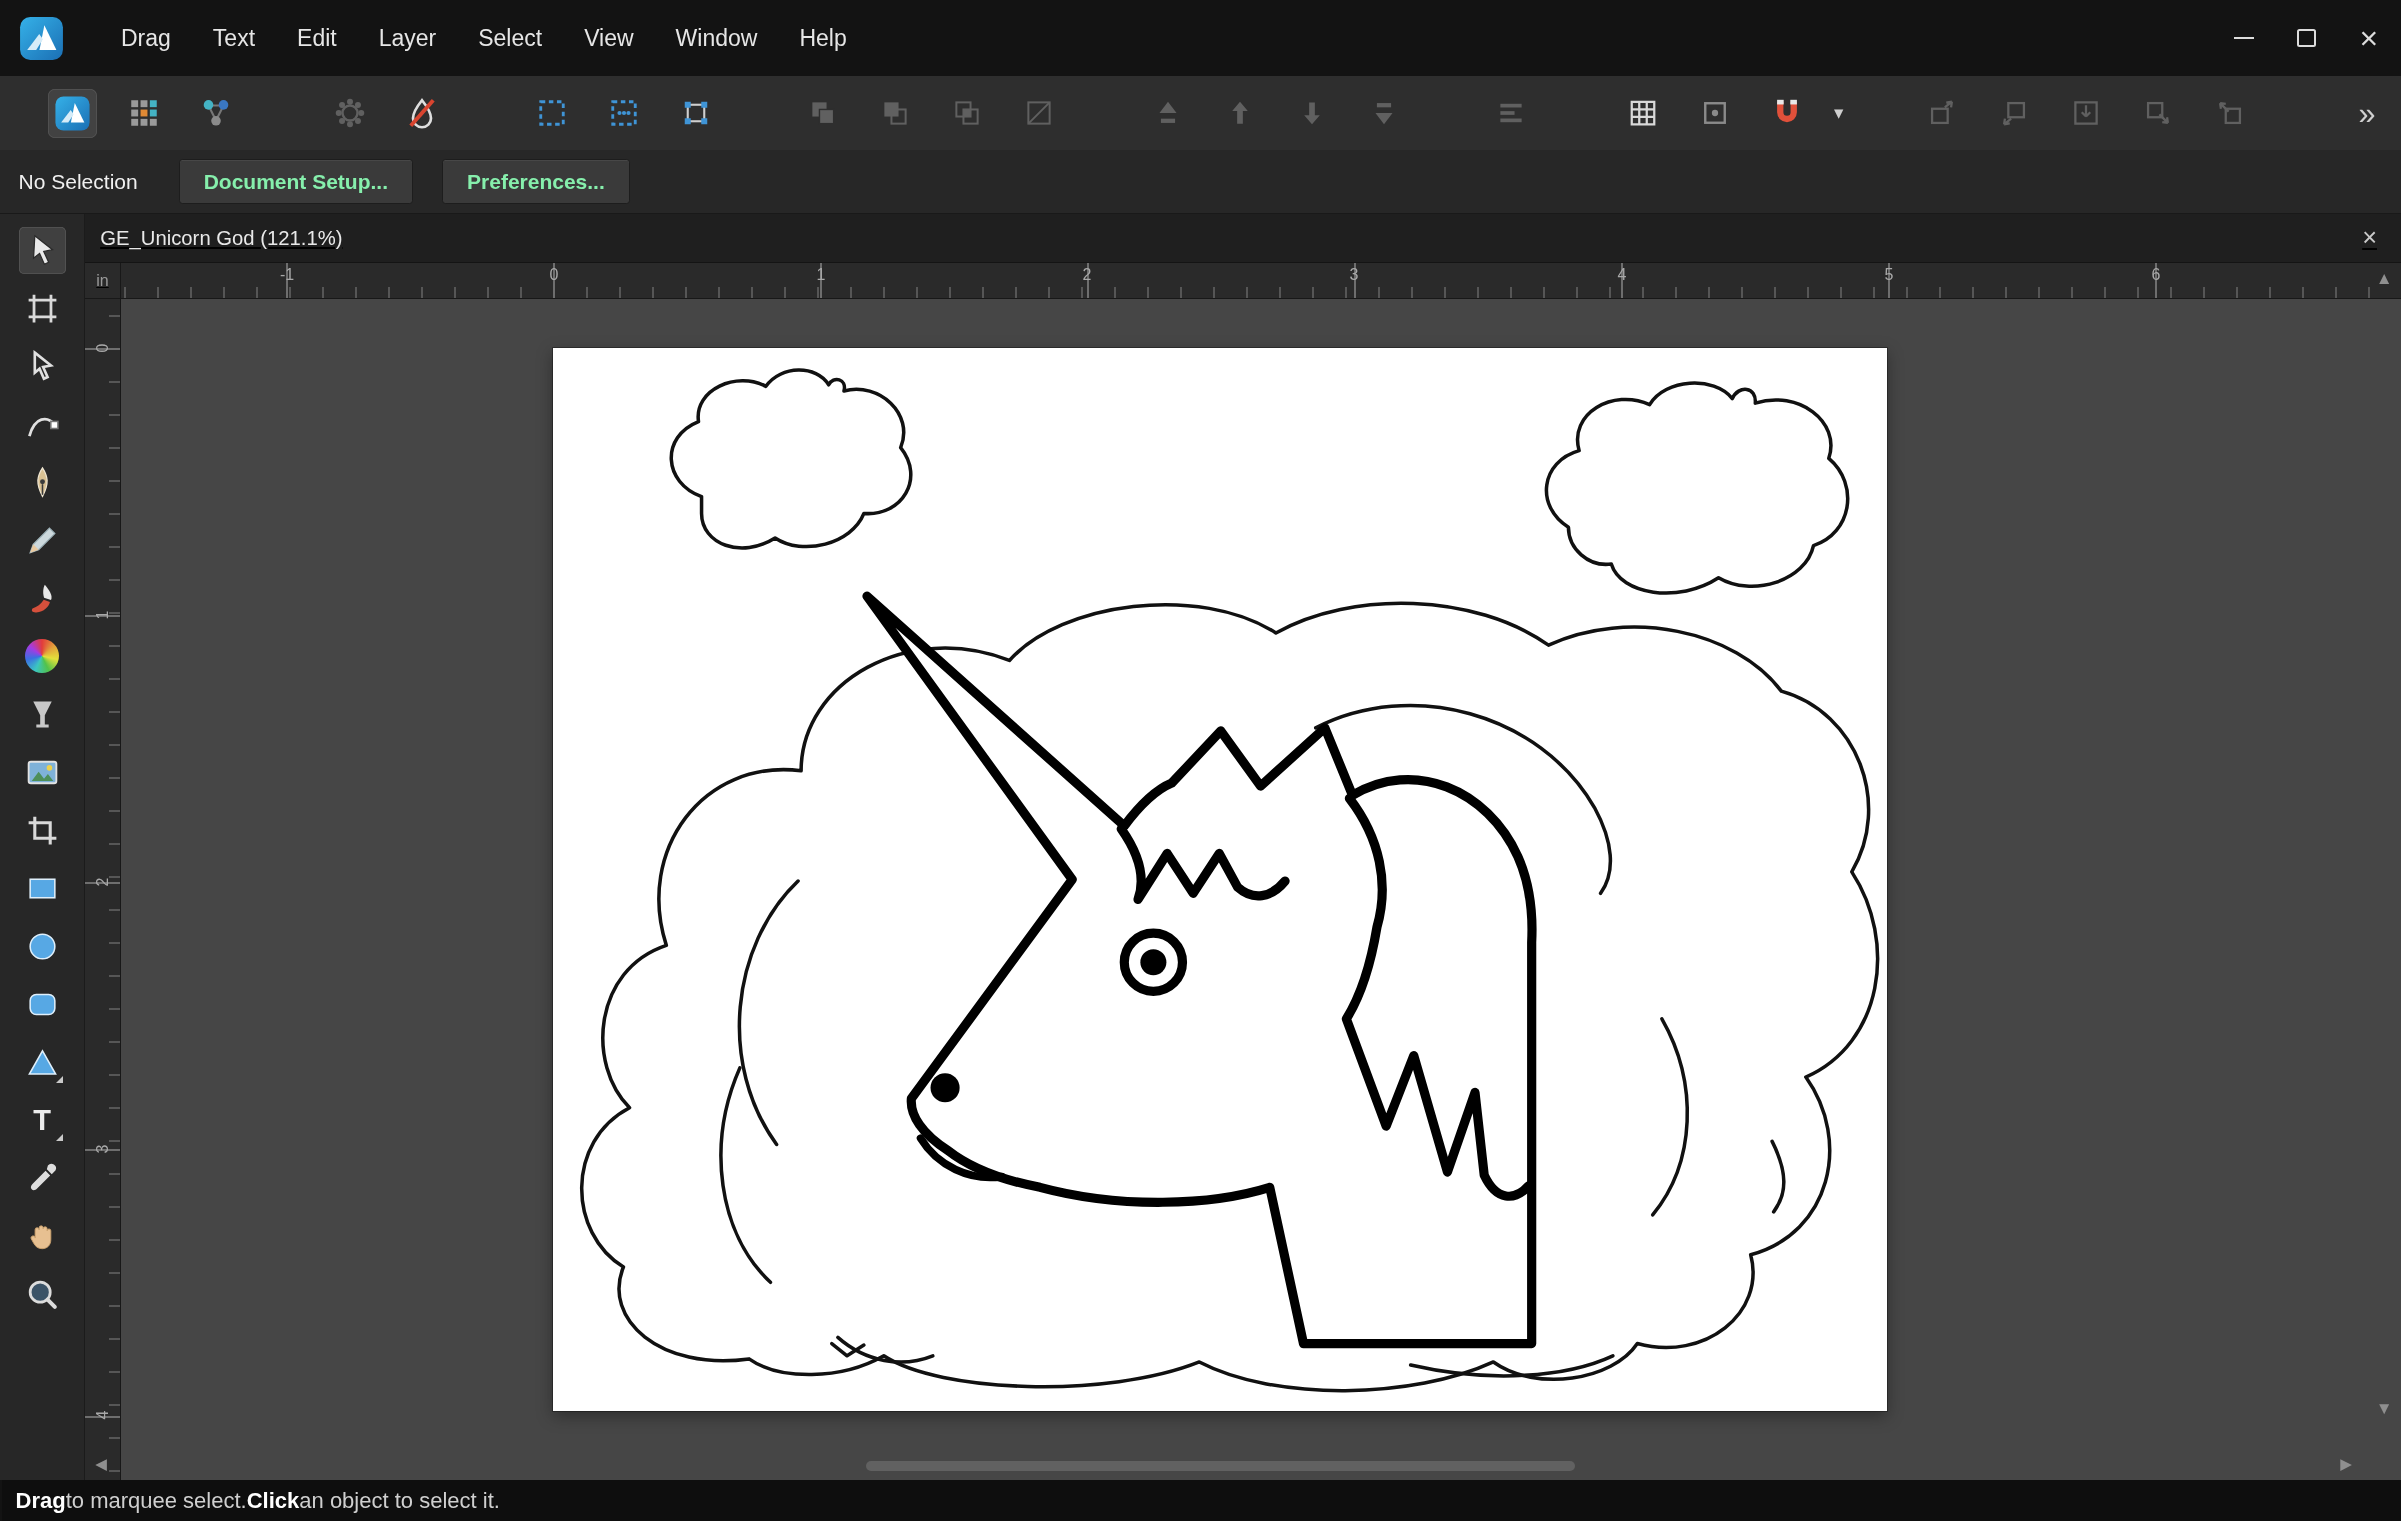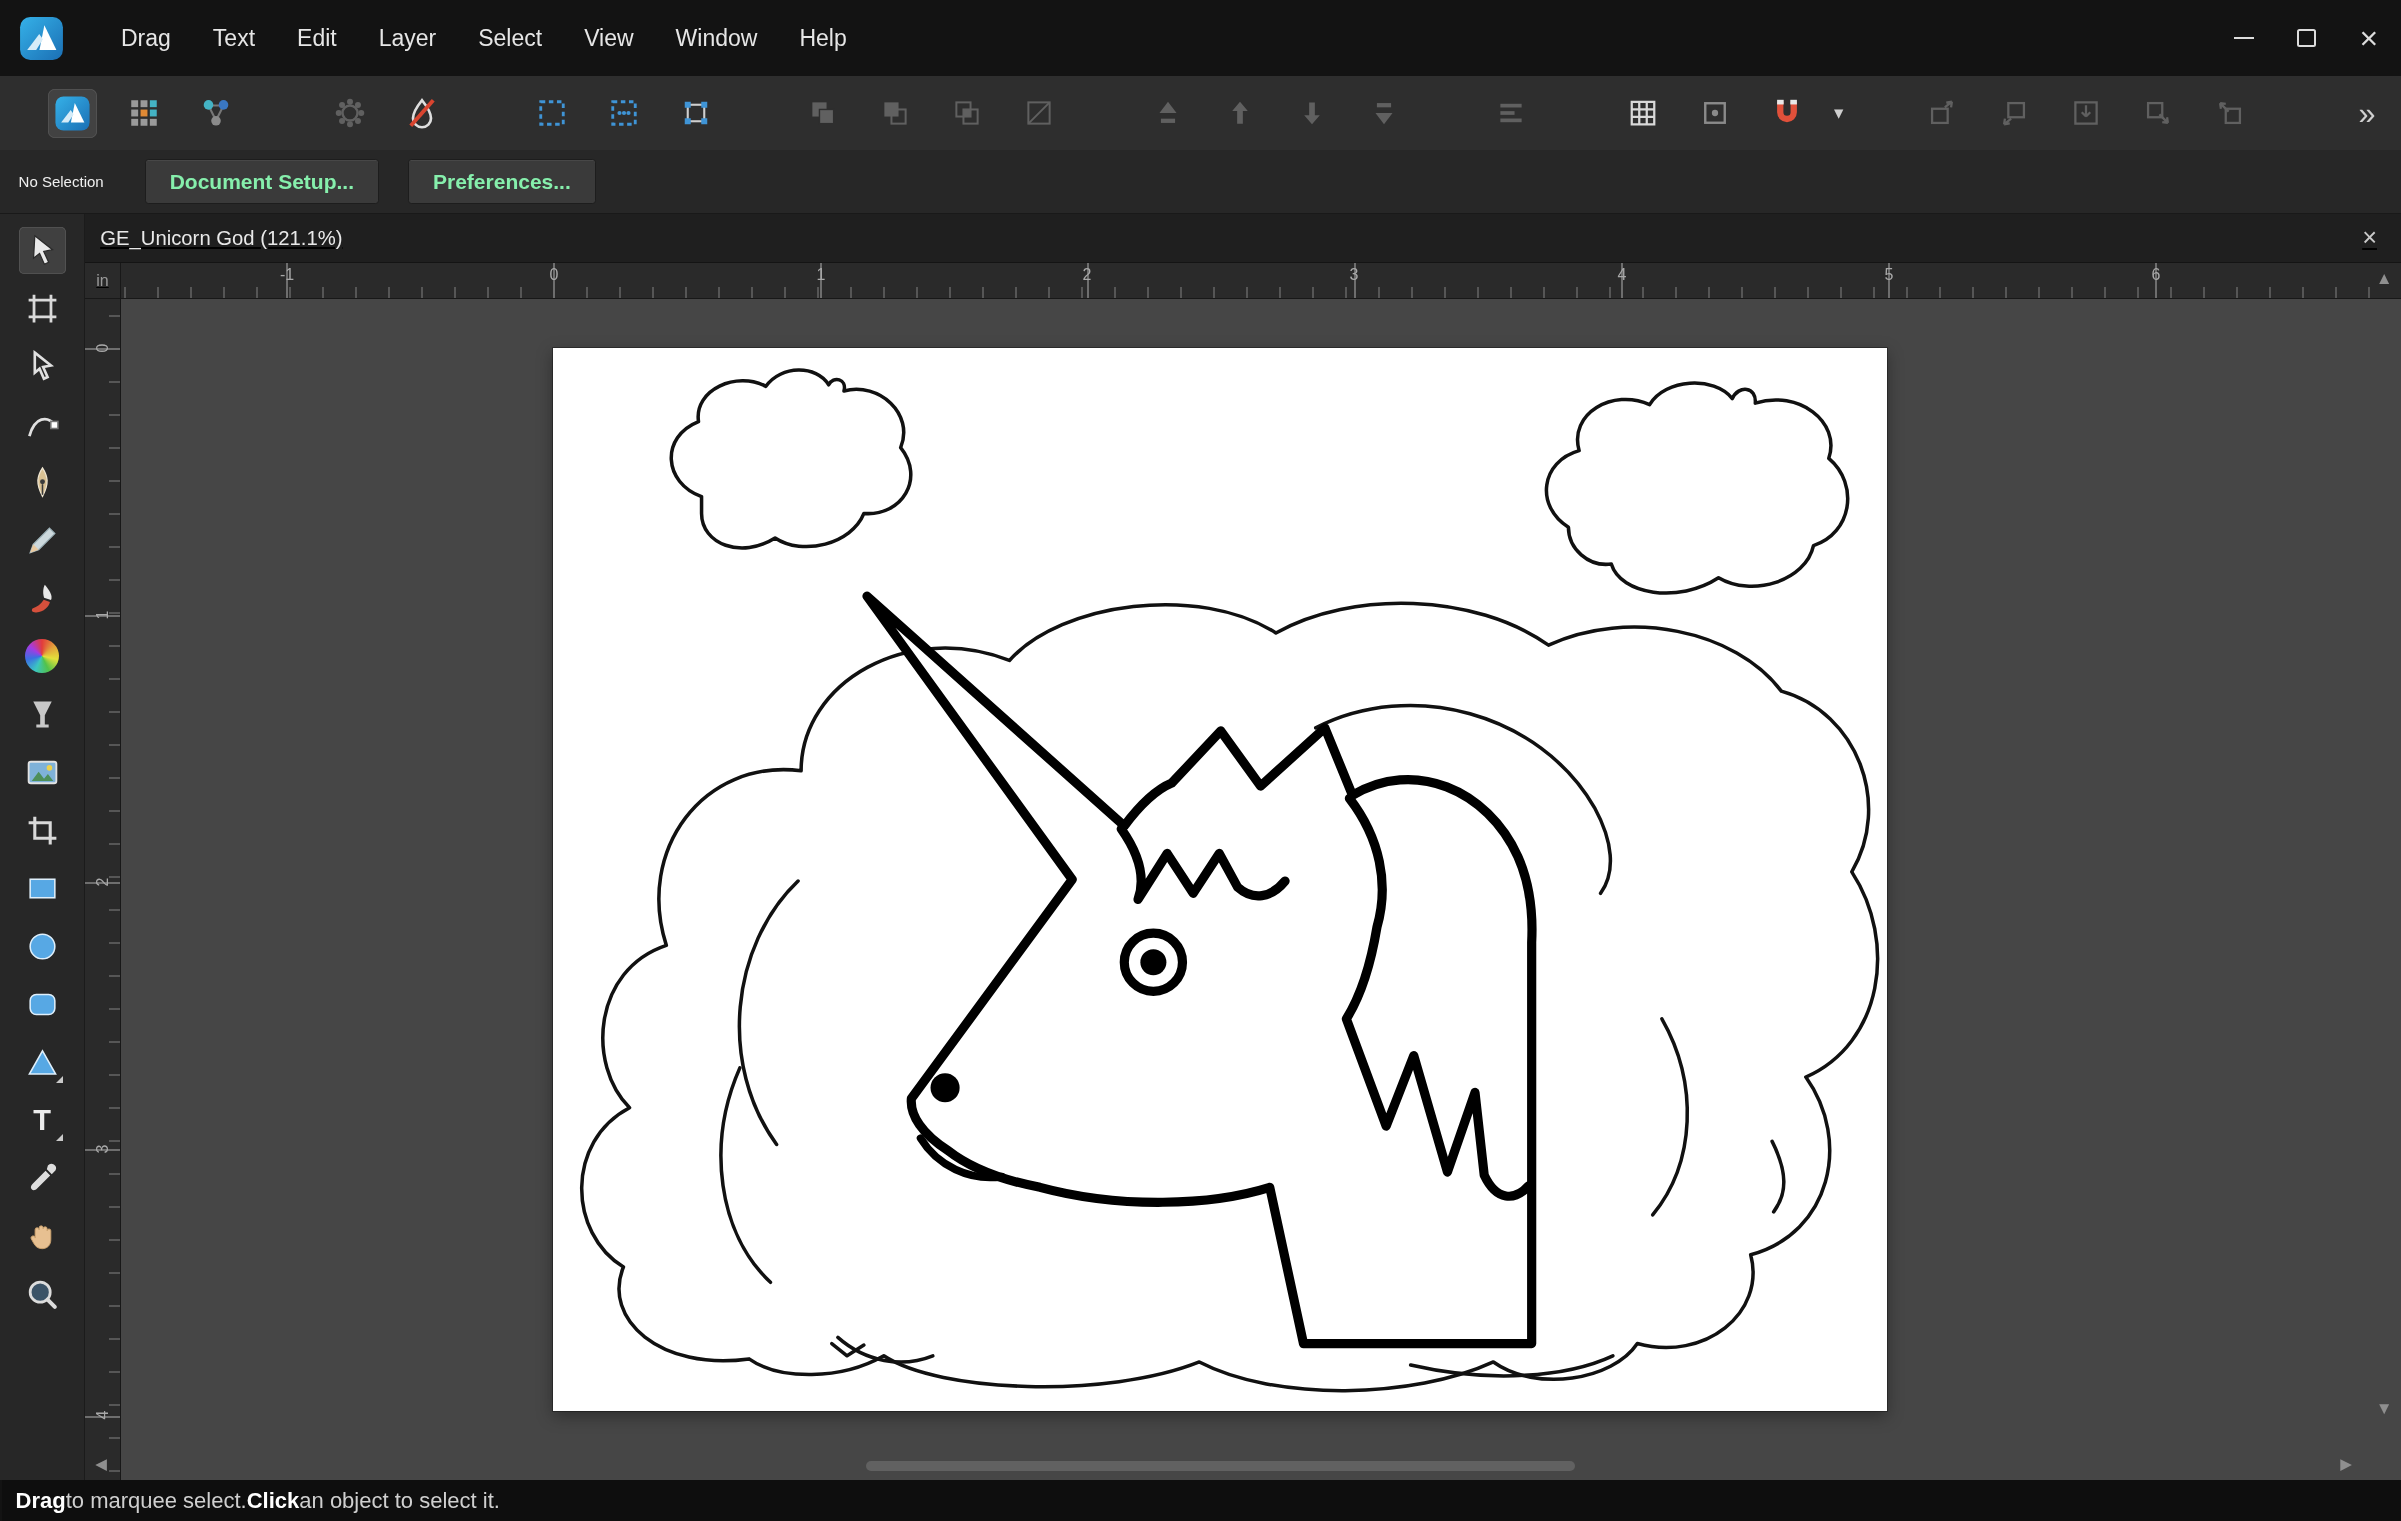--- a/index.html
+++ b/index.html
@@ -23,21 +23,21 @@
   .tbtn { width:49px; height:49px; border-radius:6.8px; display:flex; align-items:center; justify-content:center; flex:none; }
   .tbtn.selected { background:#424242; box-shadow:inset 0 0 0 0.8px #555; }
   .tbtn.disabled { opacity:.32; }
   .wheel { width:34px; height:34px; border-radius:50%;
            background:conic-gradient(#e23b3b,#e2a23b,#e2e03b,#52c24a,#3bc6c2,#3b6fe2,#a43be2,#e23b3b); }
   .caret { color:#cfcfcf; font-size:18.6px; margin-left:-6.8px; width:22px; text-align:center; }
   .overflow { margin-left:auto; color:#cfcfcf; font-size:30.5px; padding-right:8.5px; }
 
   
   .contextbar { height:64px; background:#272727; display:flex; align-items:center; padding-left:18.6px; border-bottom:0.8px solid #191919; }
-  .sel-status { color:#f0f0f0; font-size:15px; }
+  .sel-status { color:#f0f0f0; font-size:21px; }
   .ctx-btn { margin-left:41px; background:#3a3a3a; border:0.8px solid #1d1d1d; border-radius:3.4px;
              color:#86efac; font-size:21px; padding:9.3px 24px; box-shadow:inset 0 0.8px 0 #4c4c4c;font-weight:bold; }
   .ctx-btn + .ctx-btn { margin-left:29px; }
 
   
   .workspace { position:absolute; top:214px; left:0; right:0; bottom:41px; display:flex; }
 
   .toolcol { width:85px; background:#272727; display:flex; flex-direction:column; align-items:center;
              padding-top:12.7px; gap:11px; border-right:0.8px solid #1b1b1b; }
   .tool { width:47px; height:47px; display:flex; align-items:center; justify-content:center; position:relative; border-radius:5.1px; }

